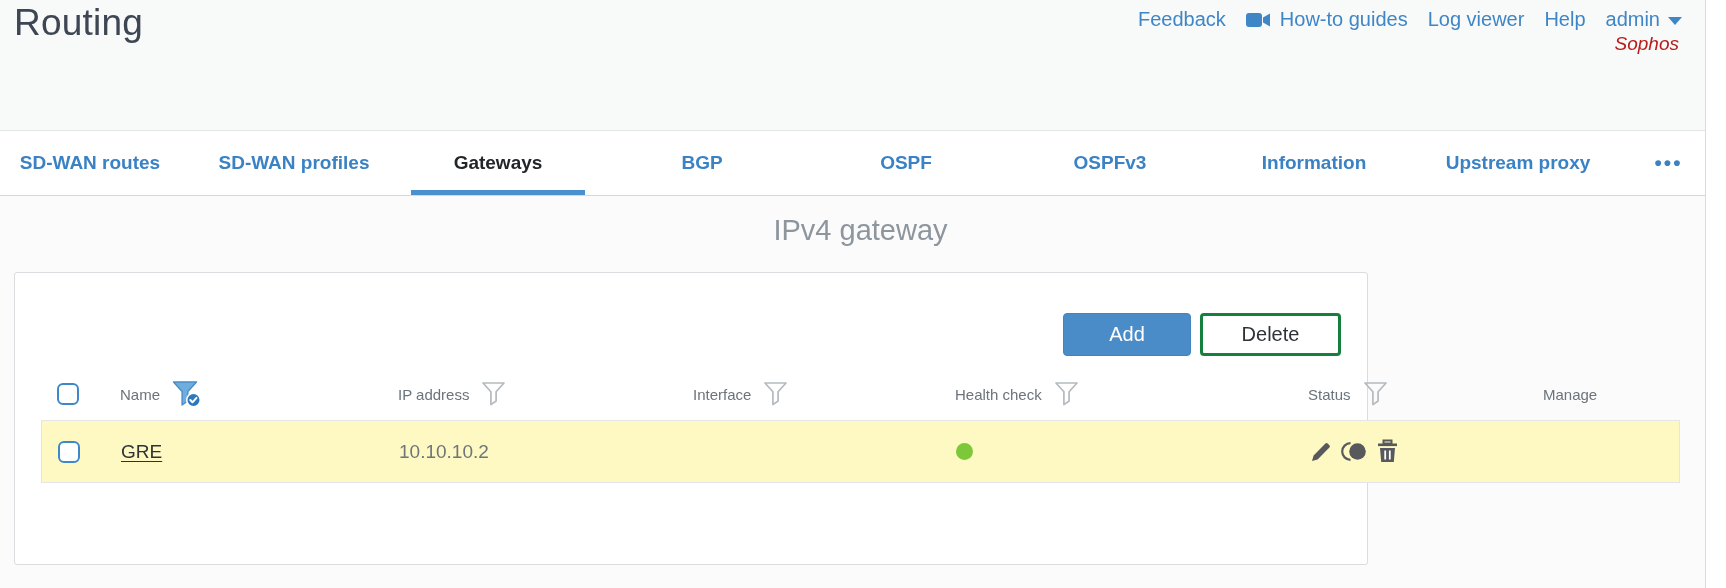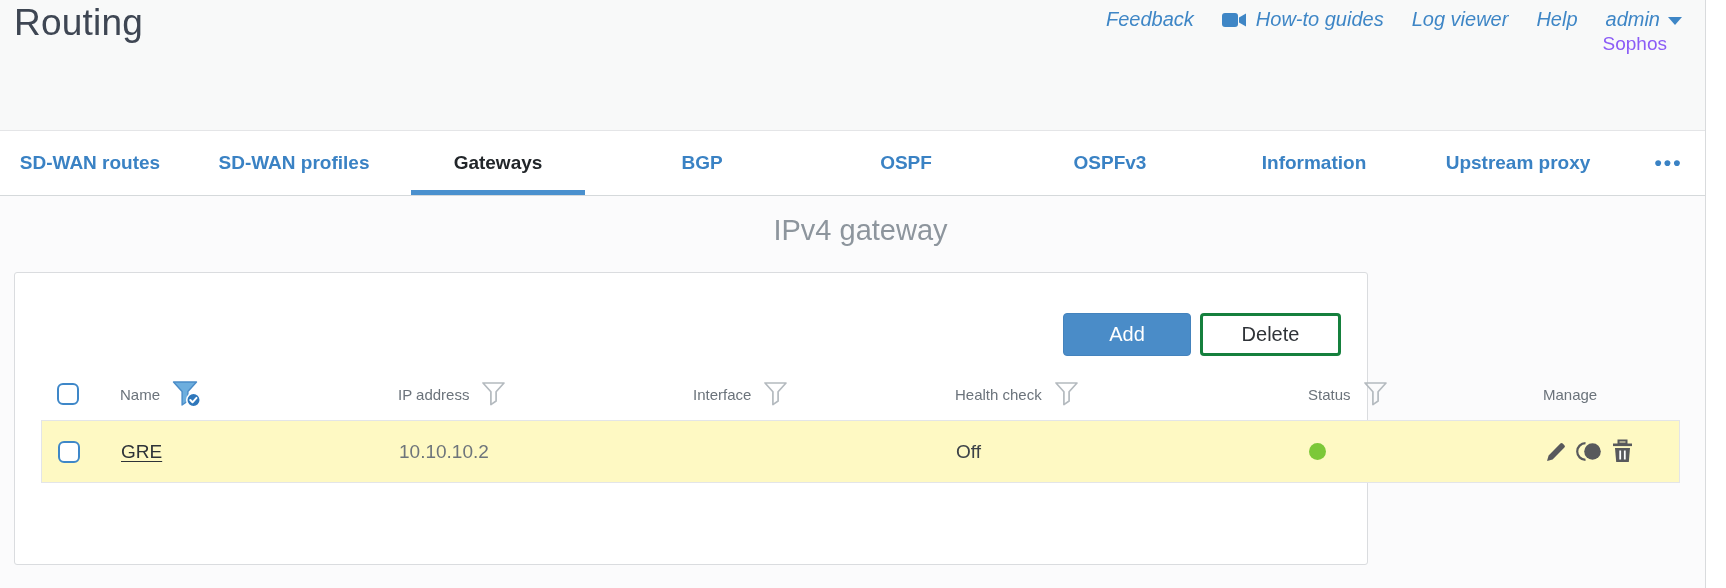--- a/index.html
+++ b/index.html
@@ -4,26 +4,26 @@
 <style>
   * { box-sizing: border-box; margin: 0; padding: 0; }
   html, body { width: 1726px; height: 588px; background: #ffffff; overflow: hidden; }
   body { font-family: "Liberation Sans", "DejaVu Sans", sans-serif; }
 
   .app { position: relative; width: 1706px; height: 588px; border-right: 1px solid #d9dbdd; background: #fff; }
 
   
   .top { position: relative; height: 130px; background: #f8f9f9; }
   .page-title { position: absolute; left: 14px; top: 2px; font-size: 37px; font-weight: 400; color: #3e4653; letter-spacing: 0.2px; }
-  .top-links { position: absolute; top: 8px; right: 23px; display: flex; align-items: center; gap: 28px; font-size: 20px; color: #3e86c6; white-space: nowrap; font-style: italic; }
+  .top-links { position: absolute; top: 8px; right: 23px; display: flex; align-items: center; gap: 20px; font-size: 20px; color: #3e86c6; white-space: nowrap; }
   .top-link { display: flex; align-items: center; gap: 9px; cursor: pointer; }
   .video-icon svg { display: block; }
   .user-menu { display: flex; align-items: center; gap: 8px; cursor: pointer; }
   .caret { width: 0; height: 0; border-left: 7px solid transparent; border-right: 7px solid transparent; border-top: 8px solid #3e86c6; margin-top: 3px; }
-  .brand { position: absolute; top: 33px; right: 38px; font-size: 19px; color: #8b5cf6; }
+  .brand { position: absolute; top: 33px; right: 26px; font-size: 19px; color: #b91c1c; font-style: italic; }
 
   
   .tabbar { display: flex; height: 66px; background: #fff; border-top: 1px solid #e4e5e7; border-bottom: 1px solid #d5d9db; gap: 24px; }
   .tab { width: 180px; display: flex; align-items: center; justify-content: center; position: relative; font-size: 19px; font-weight: 700; color: #3a82c4; cursor: pointer; }
   .tab.active { color: #22262a; }
   .tab.active::after { content: ""; position: absolute; left: 3px; right: 3px; bottom: 0; height: 5px; background: #4a90ce; }
   .tab-more { flex: 1; display: flex; align-items: center; justify-content: center; color: #3a82c4; font-size: 21px; font-weight: 700; letter-spacing: 2px; cursor: pointer; }
 
   
   .content { height: 392px; background: #fbfbfc; }
@@ -191,23 +191,20 @@
               <div class="checkbox"></div>
             </div>
             <div class="cell">
               <span class="td name-link">GRE</span>
             </div>
             <div class="cell">
               <span class="td">10.10.10.2</span>
             </div>
             <div class="cell">
               <span class="td"></span>
-            </div>
-            <div class="cell">
-              <span class="td health-off">Off</span>
             </div>
             <div class="cell">
               <span class="status-dot"></span>
             </div>
             <div class="cell">
               <span class="manage-icons">
                 <span class="mi">
                   <svg width="25" height="25" viewBox="0 0 25 25">
                     <path d="M3 22 l1.6-5.6 L16.4 4.6 a1.6 1.6 0 0 1 2.3 0 l1.7 1.7 a1.6 1.6 0 0 1 0 2.3 L8.6 20.4 Z" fill="#58595c"></path>
                   </svg>

